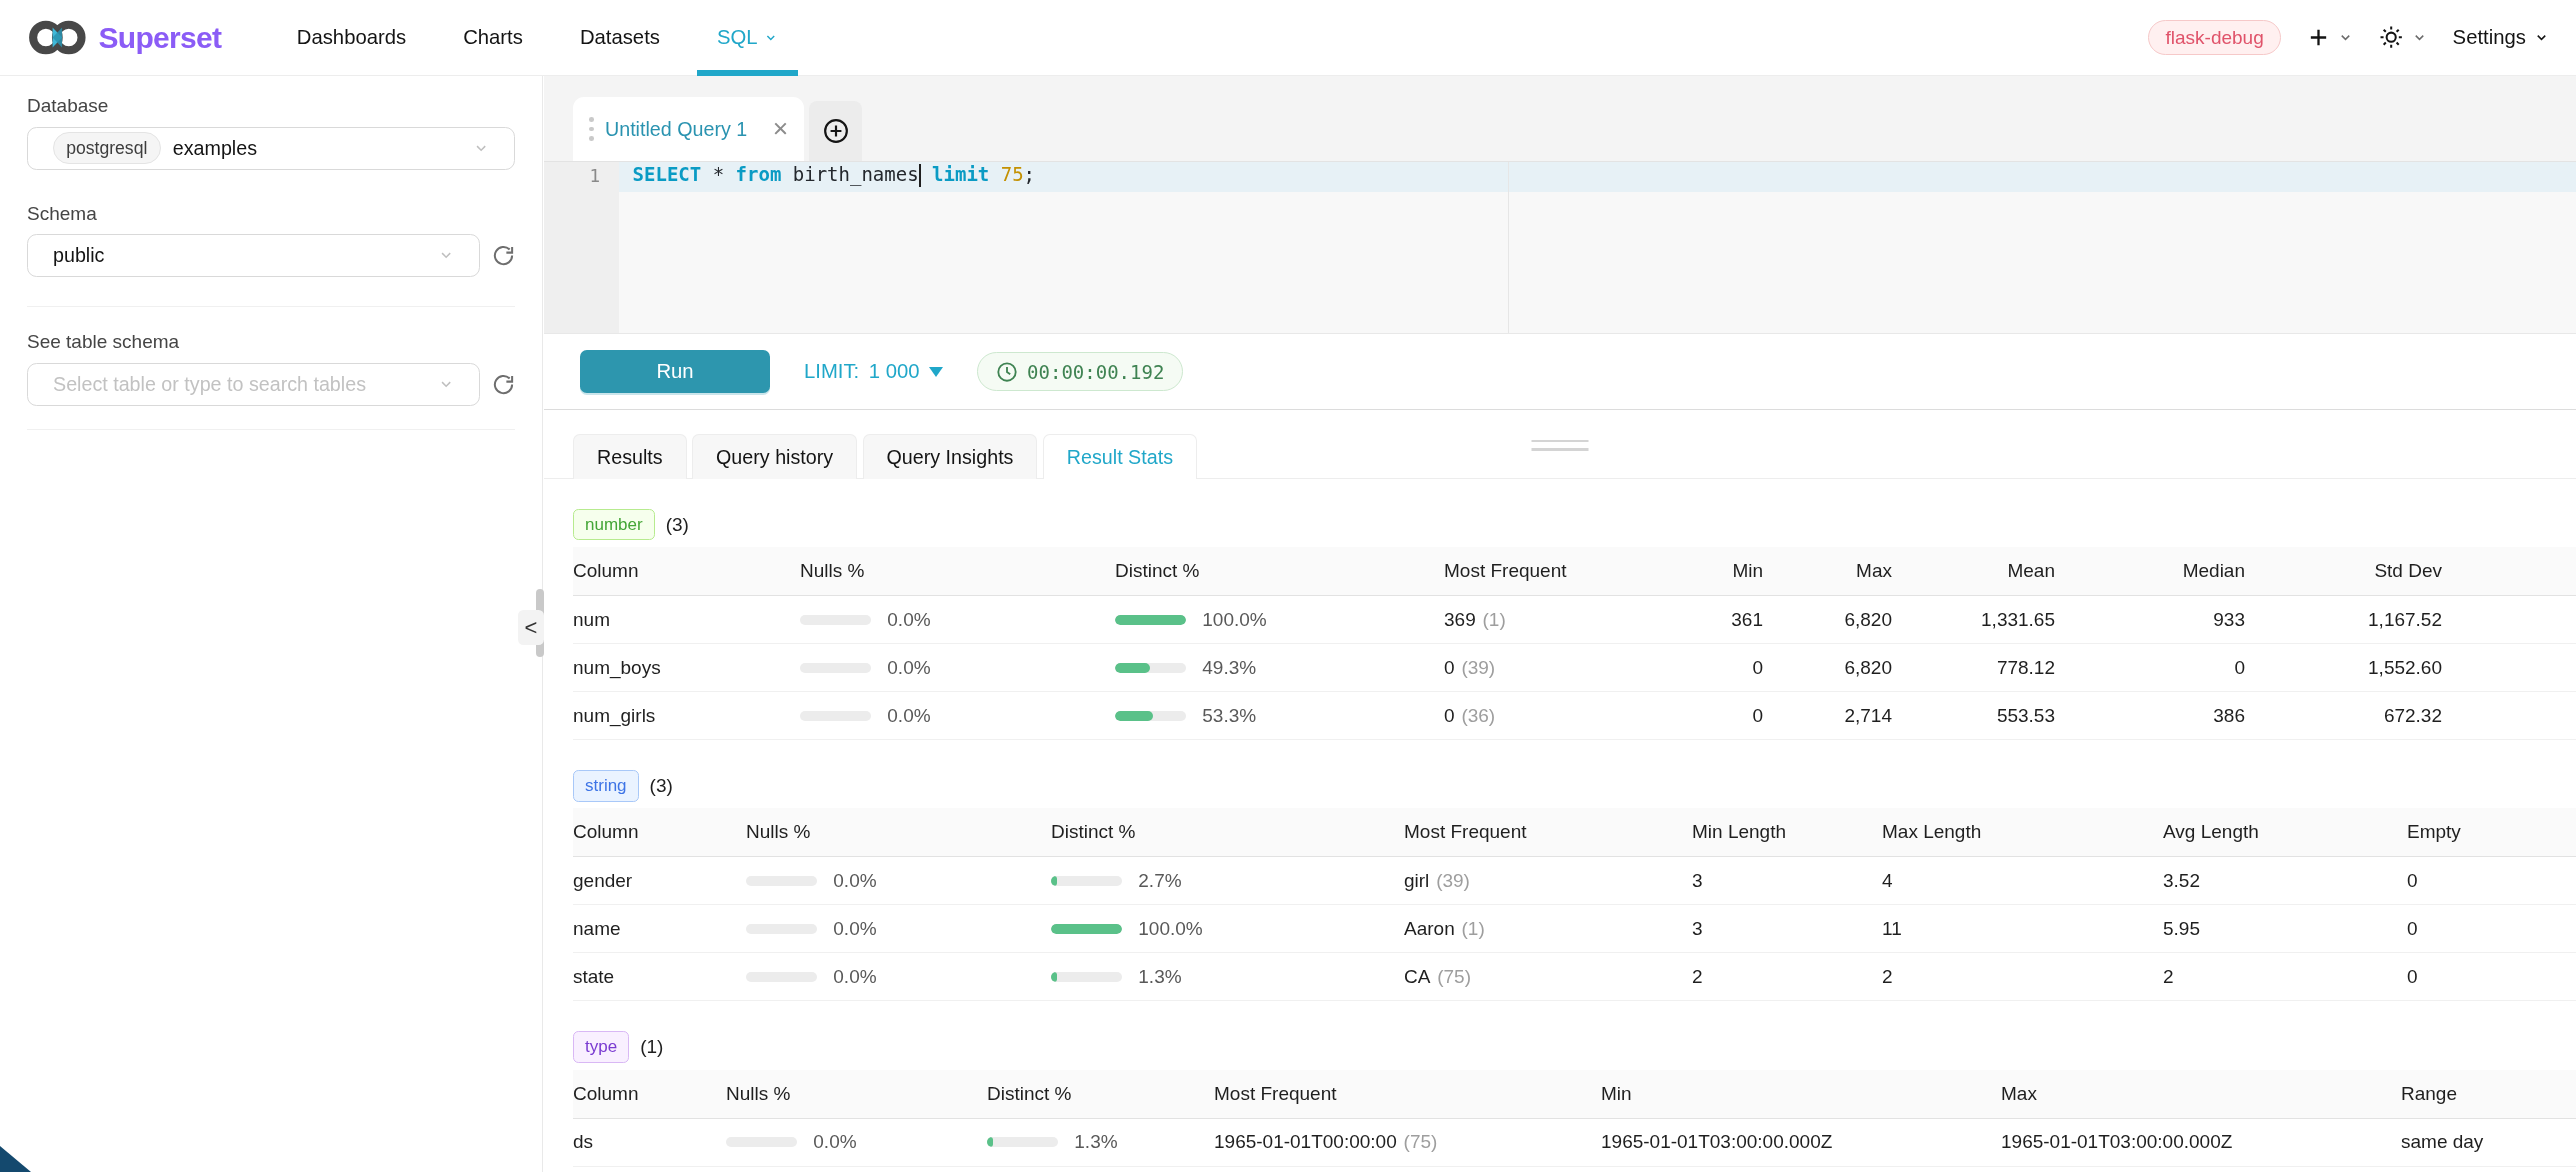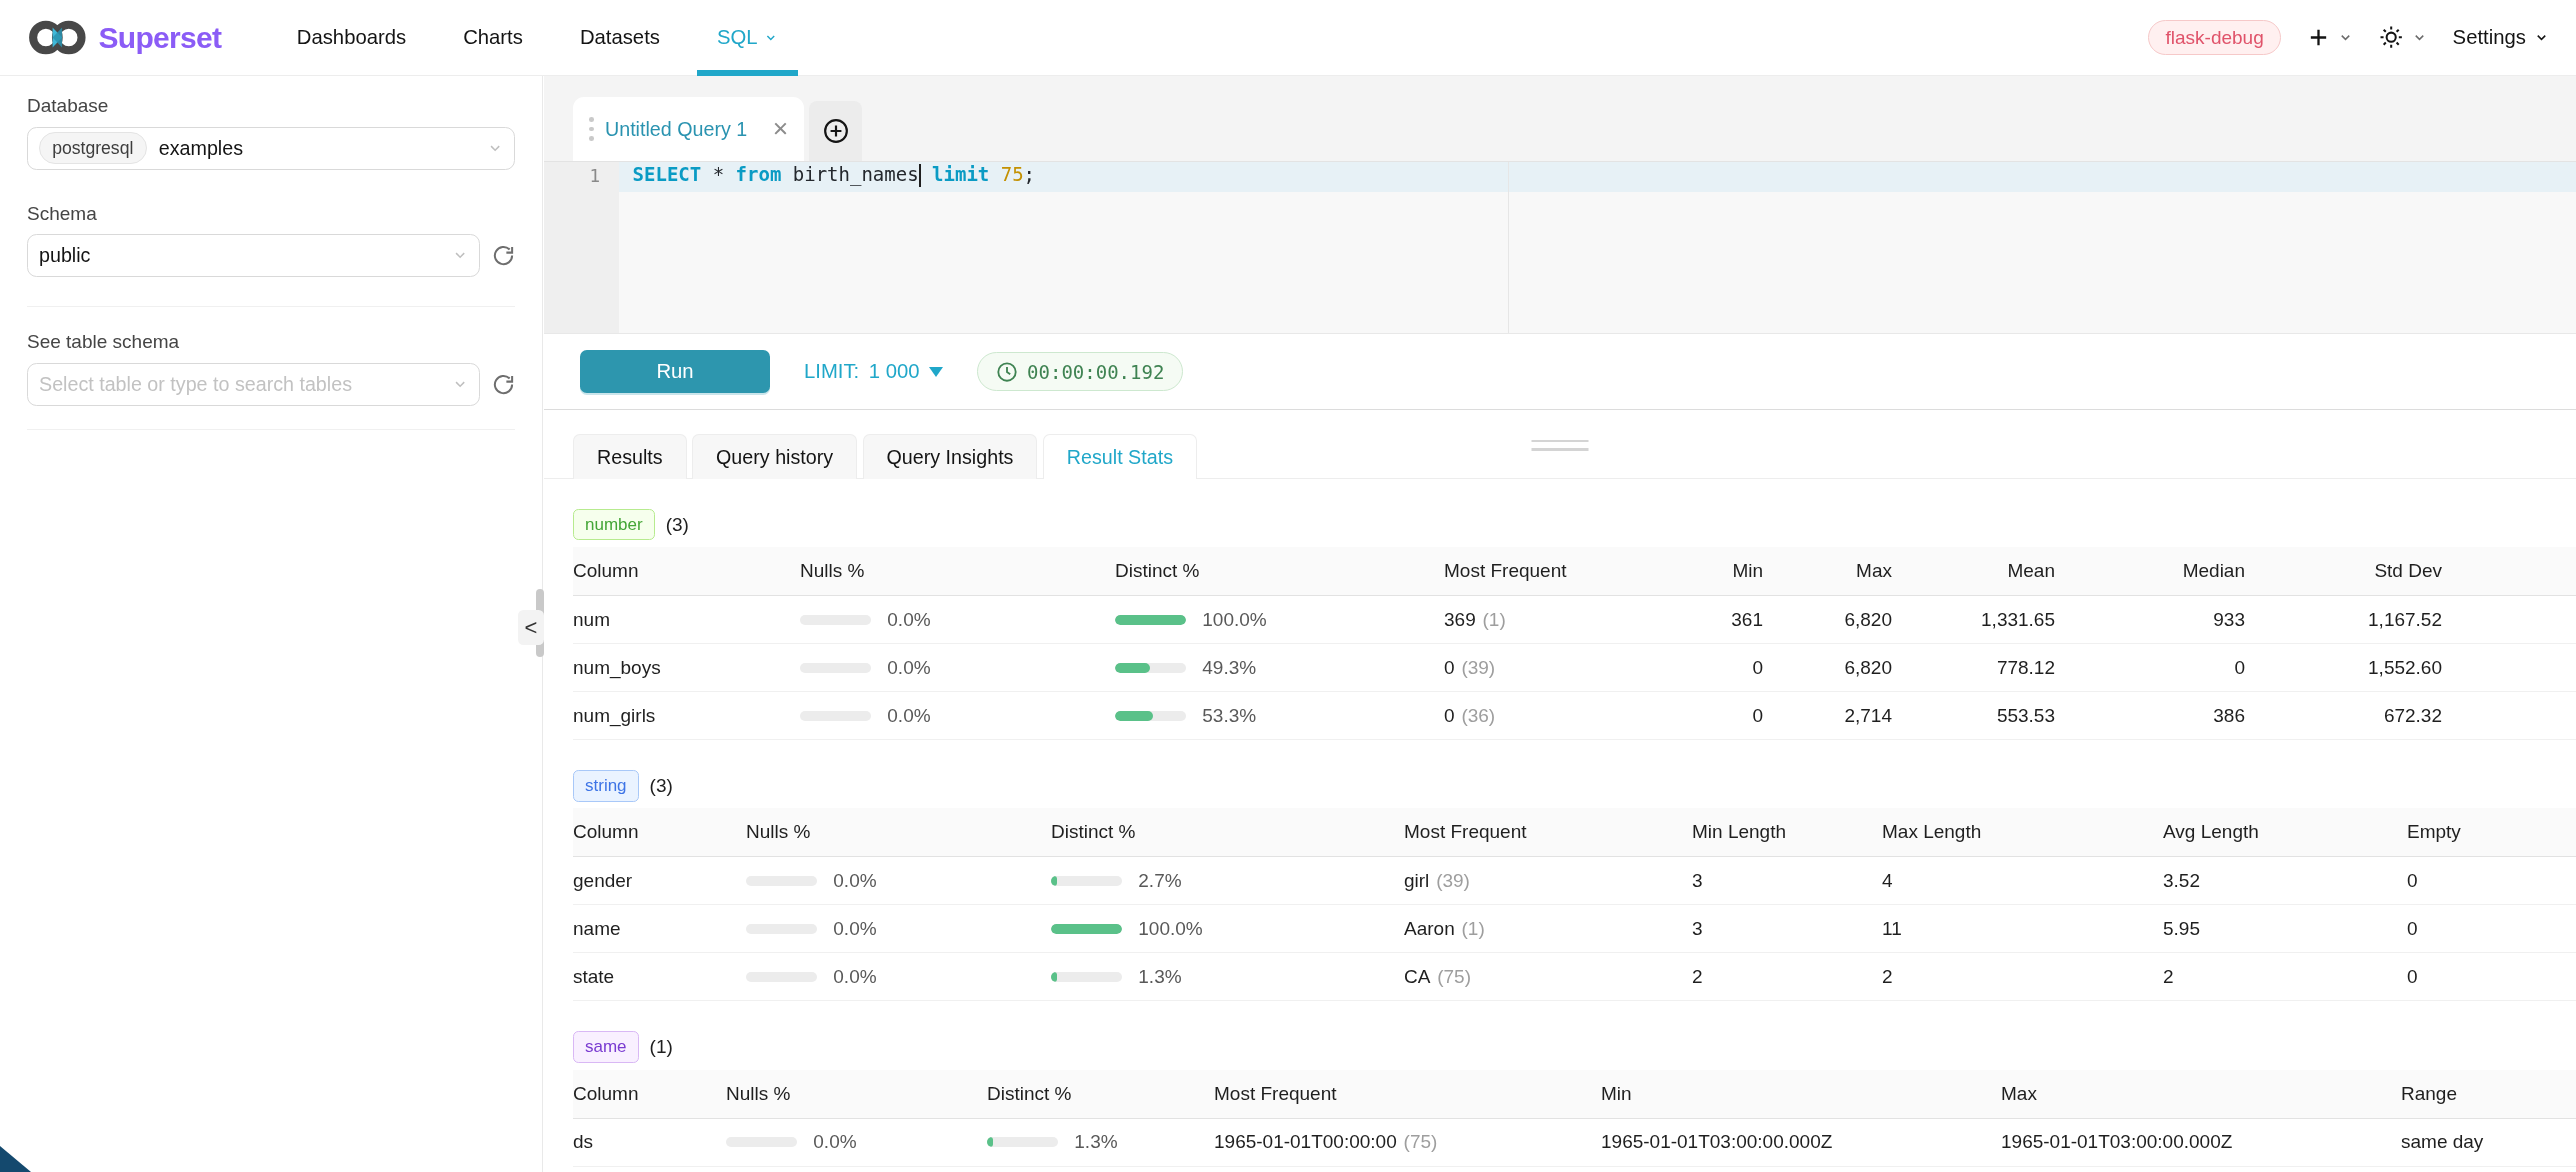--- a/index.html
+++ b/index.html
@@ -21,21 +21,21 @@
   .env-badge { font-size:19px; color:#e0536a; background:#fff0f0; border:1.4px solid #f6c9c9;
     border-radius:678px; padding:5.4px 16.3px; }
   .icon-btn { display:flex; align-items:center; gap:8.1px; cursor:pointer; }
   .settings { font-size:20.3px; color:#141414; display:flex; align-items:center; gap:8.1px; cursor:pointer; }
 
   
   .sidebar { position:absolute; left:0; top:76px; width:543px; height:1096px; background:#fff;
     border-right:1.4px solid #e9e9e9; padding:19px 27px 0 27px; }
   .fld-label { font-size:19px; color:#454545; margin-bottom:9.5px; }
   .select { height:43px; border:1.4px solid #d9d9d9; border-radius:9.5px; background:#fff;
-    display:flex; align-items:center; padding:0 11px; position:relative; cursor:pointer; }
+    display:flex; align-items:center; padding:0 25px; position:relative; cursor:pointer; }
   .select .sel-caret { margin-left:auto; }
   .engine-pill { font-size:17.6px; color:#3d3d3d; background:#f5f5f5; border:1.4px solid #e4e4e4;
     border-radius:678px; padding:4.1px 12.2px; margin-right:12.2px; }
   .sel-text { font-size:19.7px; color:#141414; }
   .sel-placeholder { font-size:19.7px; color:#c2c2c2; }
   .field-row { display:flex; align-items:center; gap:12.2px; }
   .refresh { color:#6e6e6e; cursor:pointer; display:flex; }
   .sb-divider { height:1.4px; background:#f0f0f0; margin:28.5px 0 24.4px 0; }
 
   .collapse-handle { position:absolute; left:518px; top:610px; width:26px; height:35px;
@@ -443,21 +443,21 @@
               <span class="pct">1.3%</span>
             </div>
             <div class="t-cell" style="width: 288px;"><span class="freq-val">CA</span><span class="freq-cnt">(75)</span></div>
             <div class="t-cell" style="width: 190px;">2</div>
             <div class="t-cell" style="width: 281px;">2</div>
             <div class="t-cell" style="width: 244px;">2</div>
             <div class="t-cell" style="width: 163px;">0</div>
           </div>
         </div>
         <div class="section-head">
-          <span class="type-badge" style="color: rgb(122, 59, 209); background: rgb(249, 240, 255); border-color: rgb(217, 184, 245);">same</span>
+          <span class="type-badge" style="color: rgb(122, 59, 209); background: rgb(249, 240, 255); border-color: rgb(217, 184, 245);">type</span>
           <span class="type-count">(1)</span>
         </div>
         <div class="stat-table">
           <div class="t-row head">
             <div class="t-cell" style="width: 153px;">Column</div>
             <div class="t-cell" style="width: 261px;">Nulls %</div>
             <div class="t-cell" style="width: 227px;">Distinct %</div>
             <div class="t-cell" style="width: 387px;">Most Frequent</div>
             <div class="t-cell" style="width: 400px;">Min</div>
             <div class="t-cell" style="width: 400px;">Max</div>

